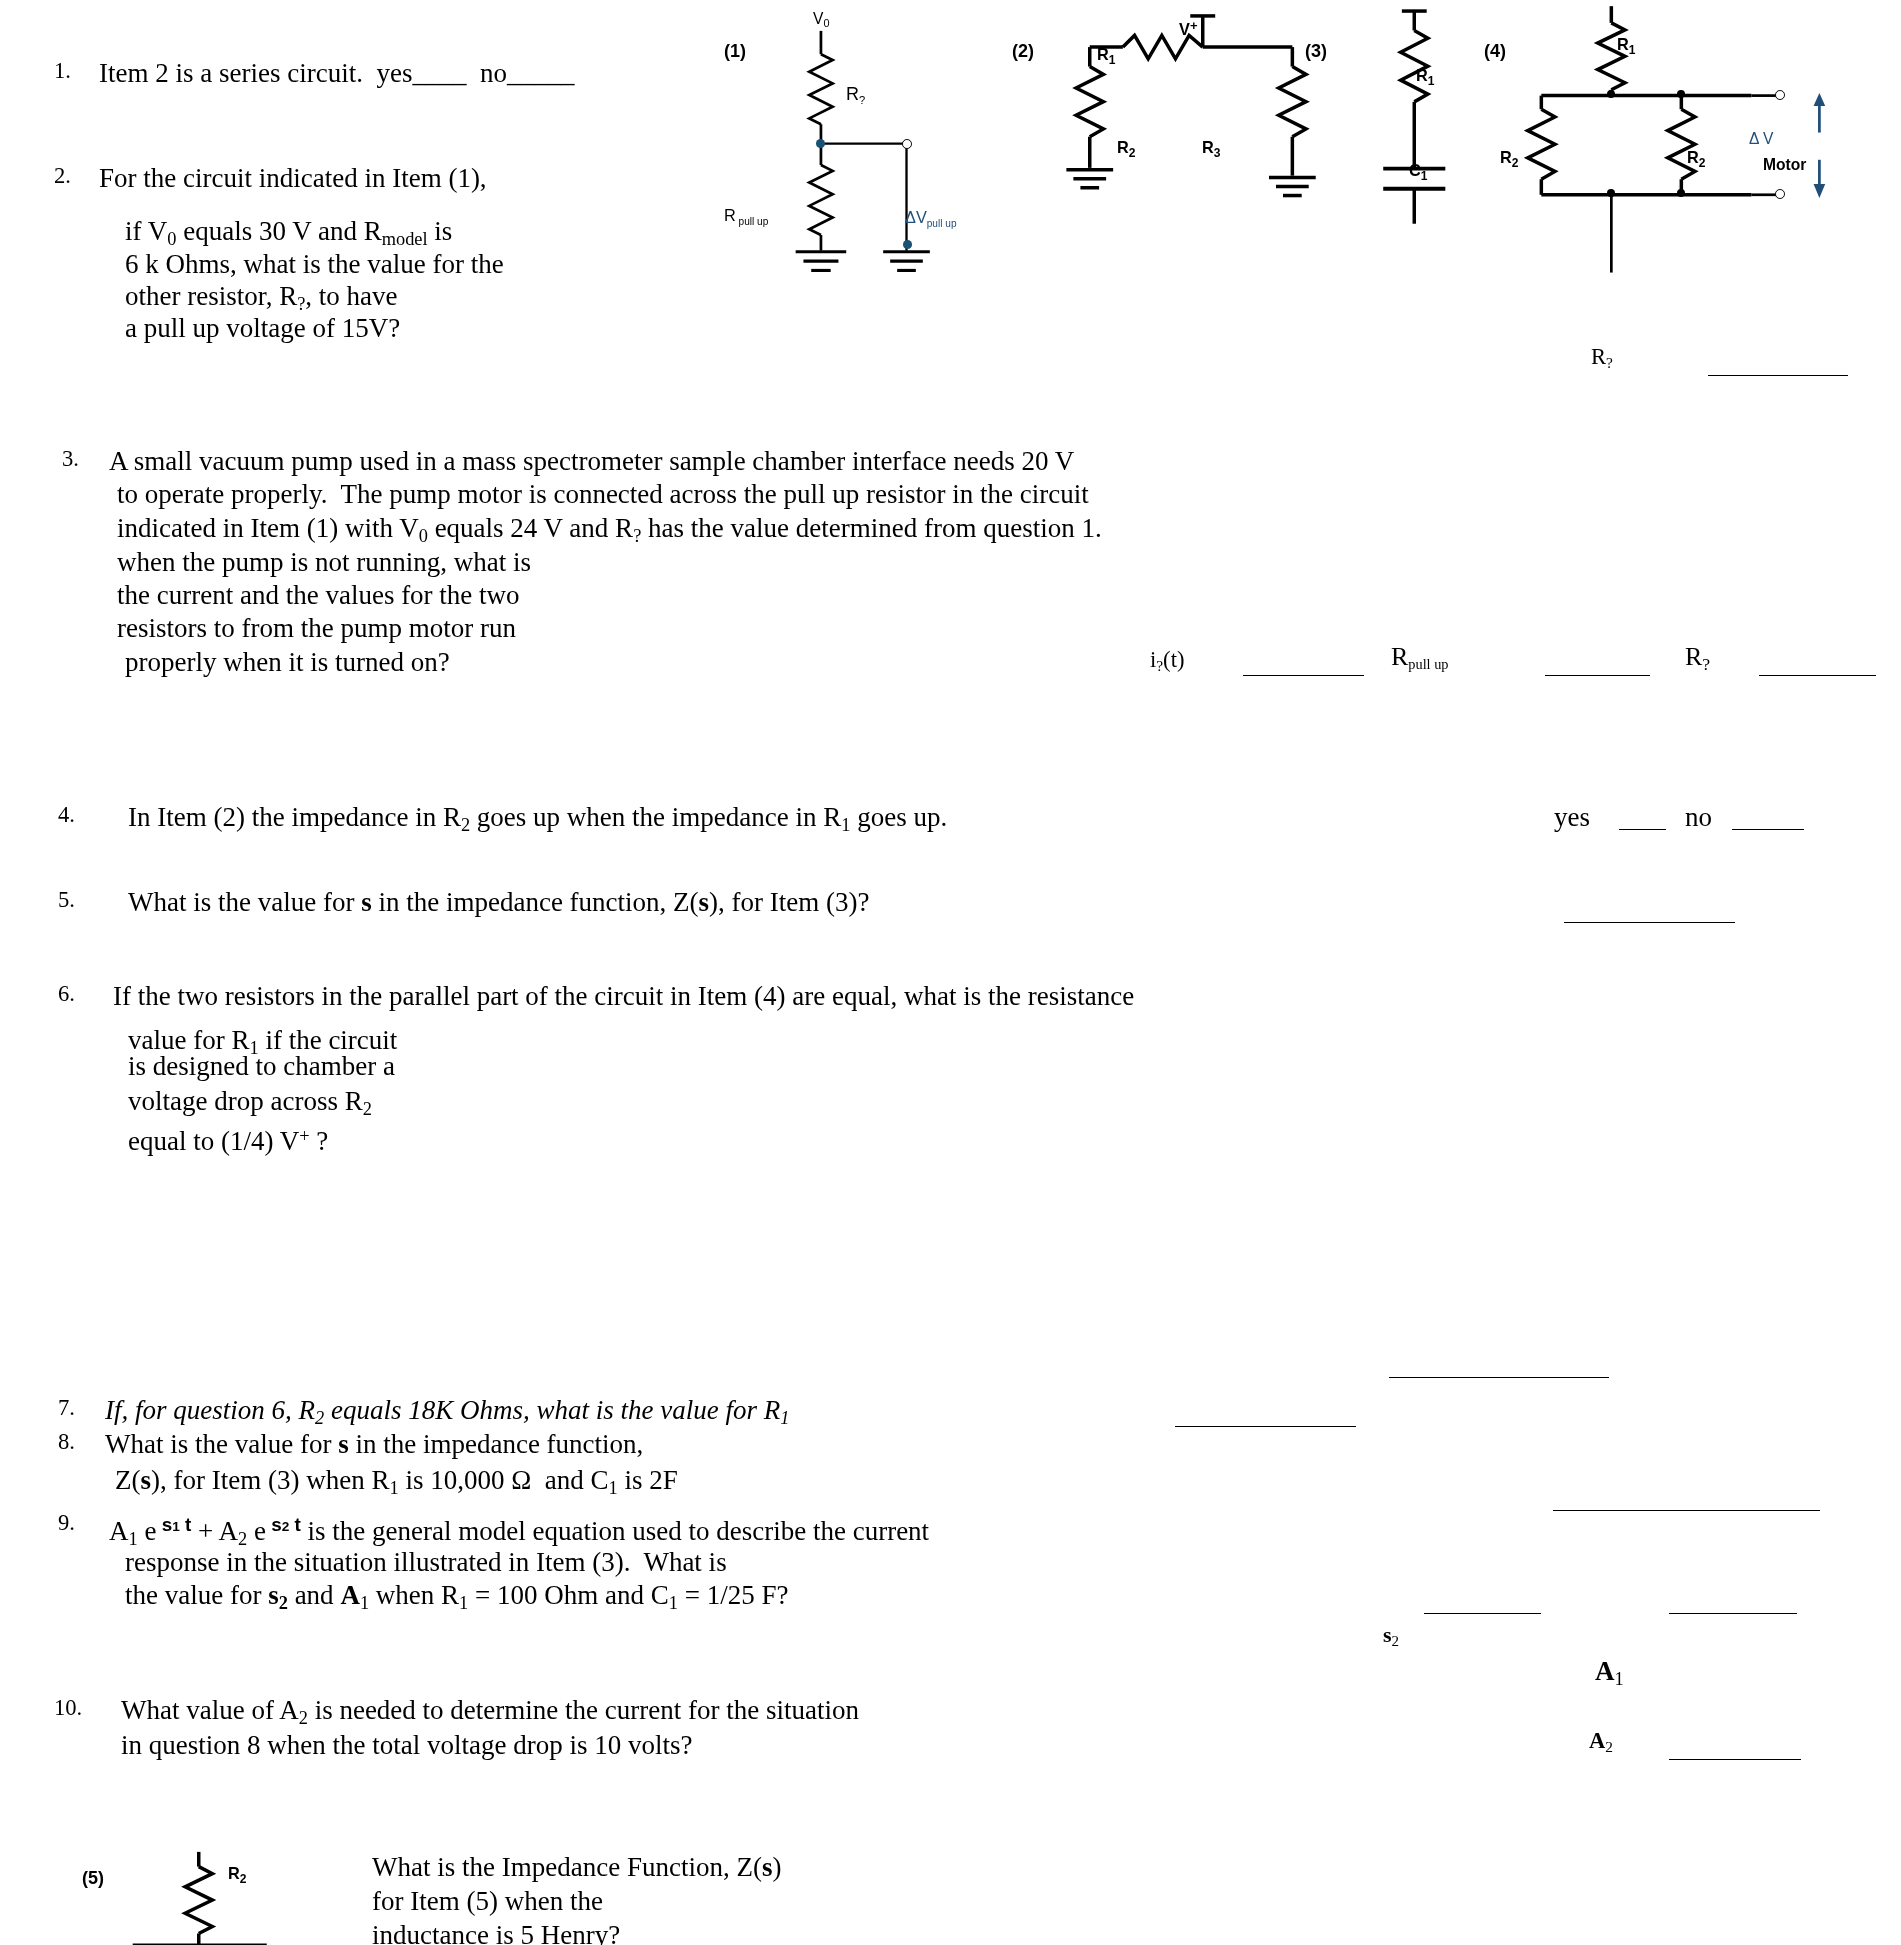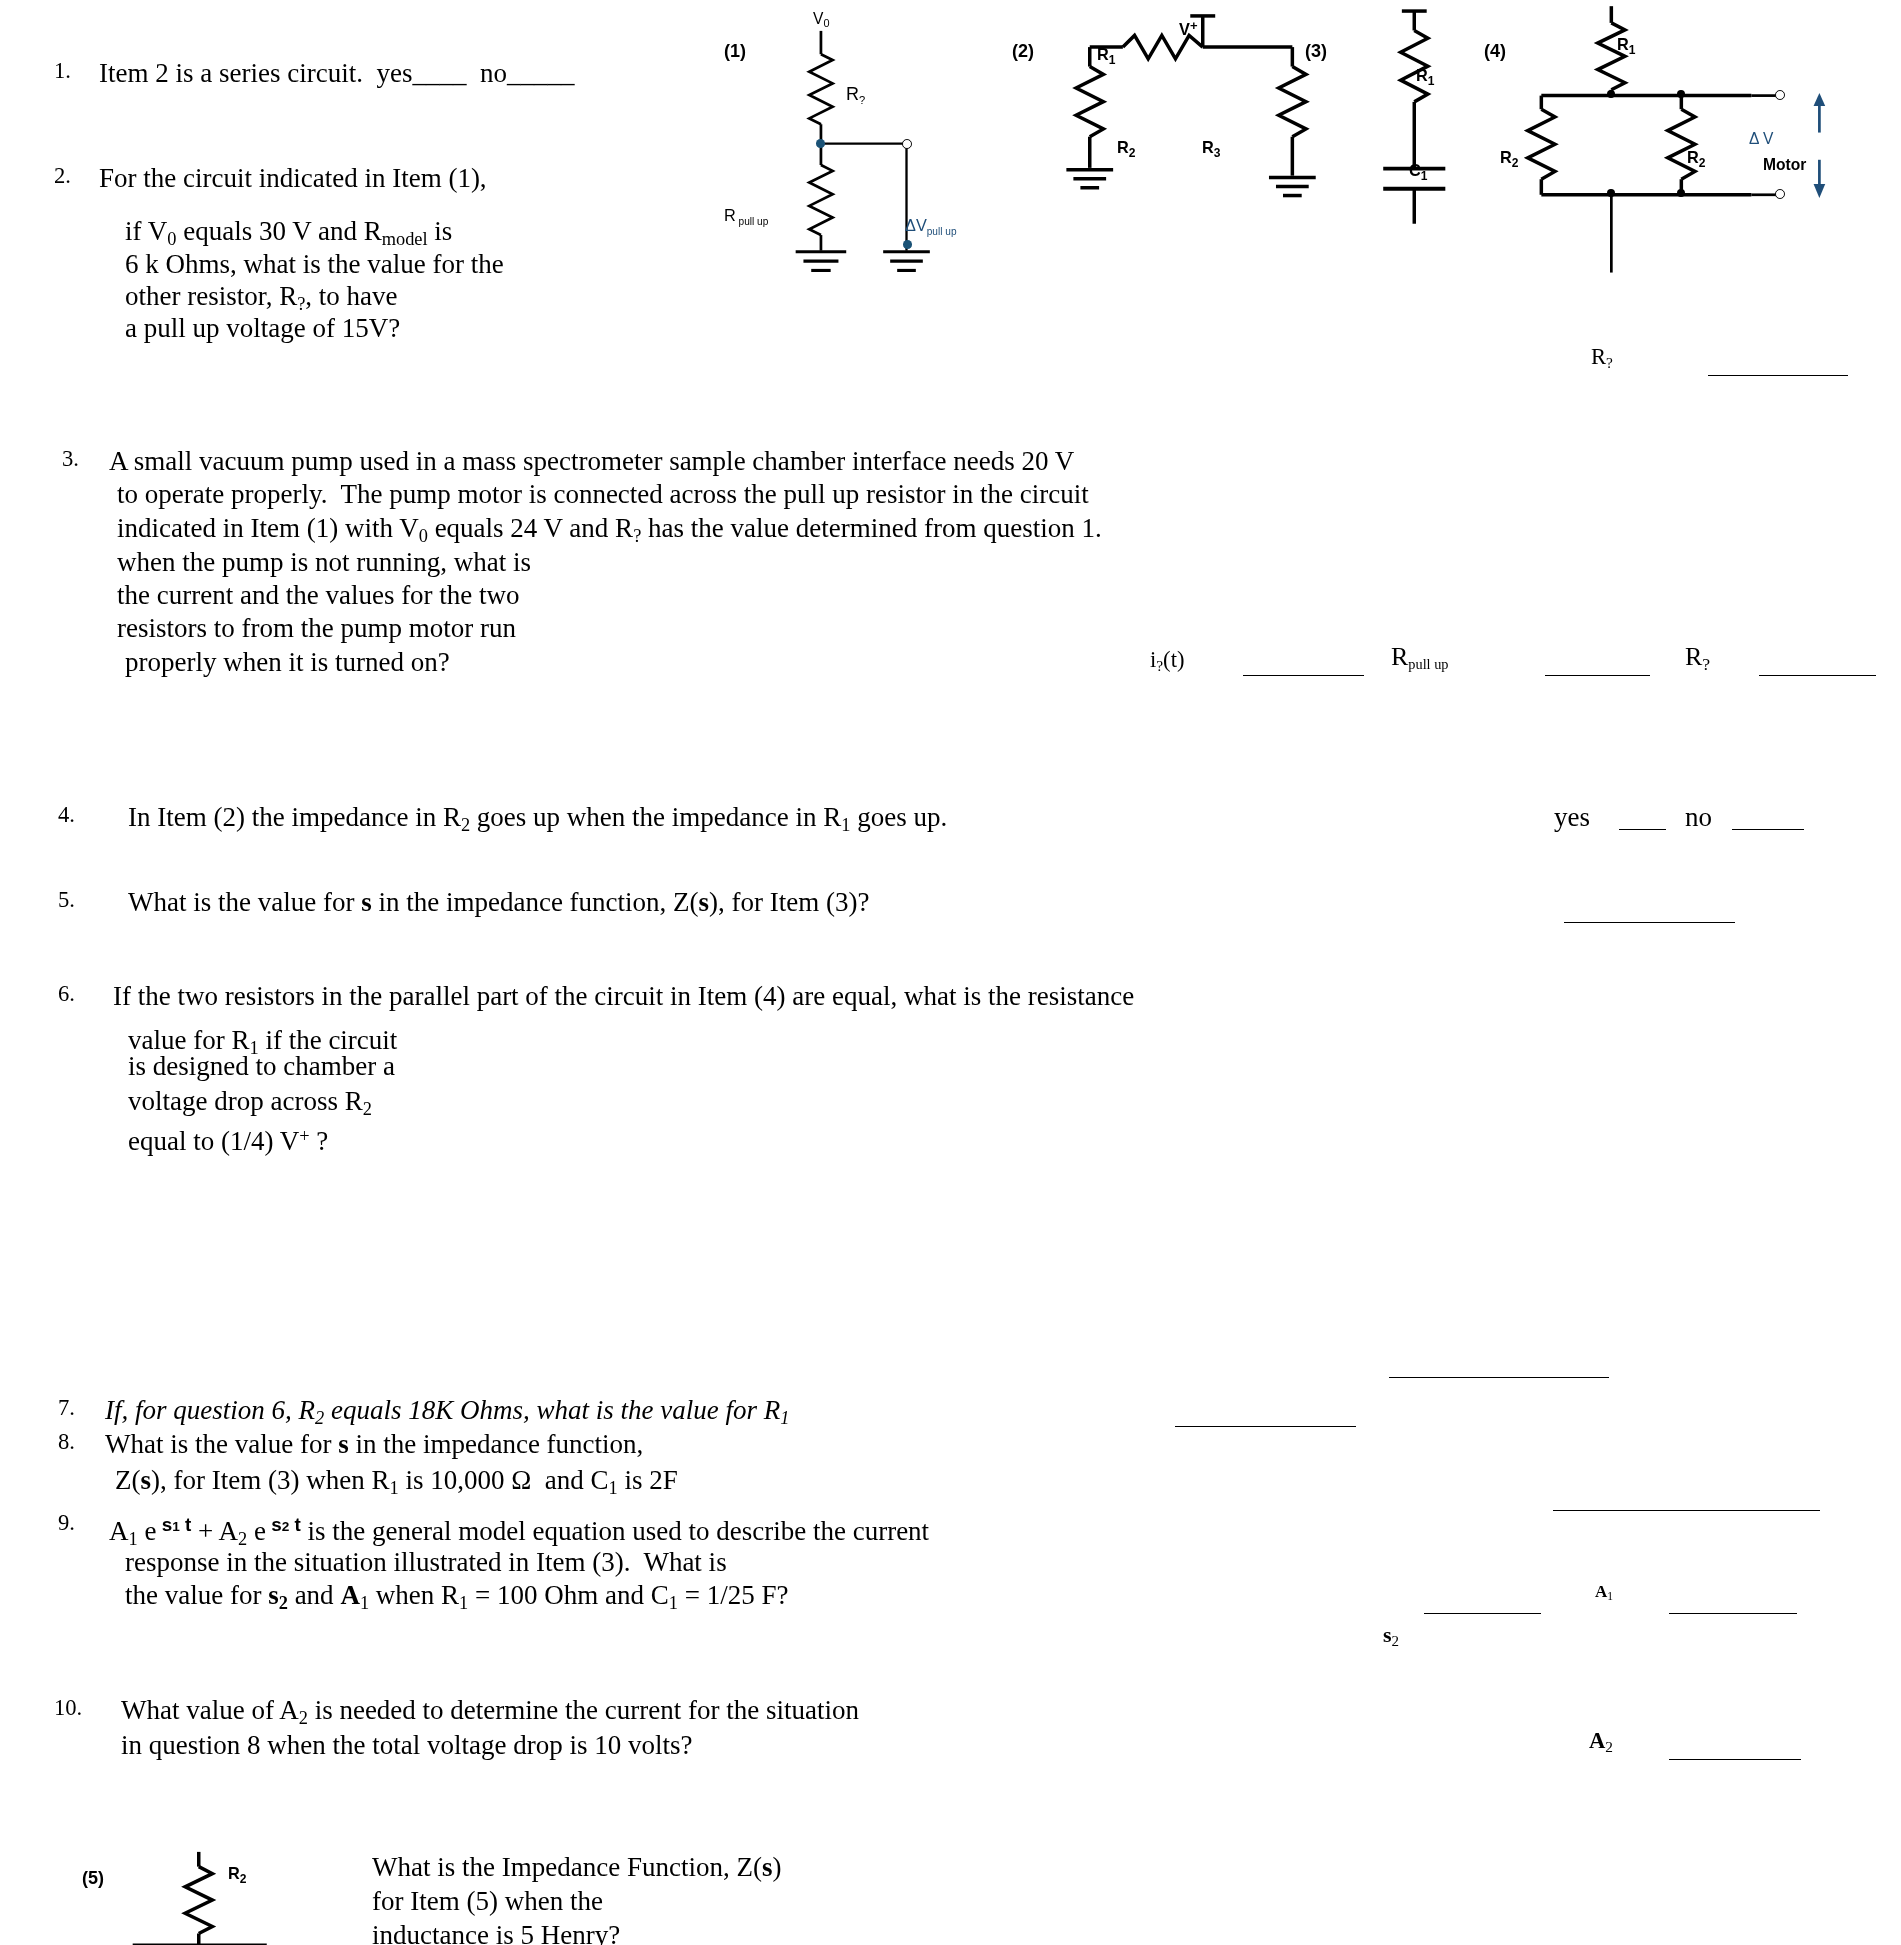--- a/index.html
+++ b/index.html
@@ -95,21 +95,21 @@
   <div class="q txt" style="left:115px; top:1465px;">Z(<span class="bold">s</span>), for Item (3) when R<span class="sub">1</span> is 10,000 Ω  and C<span class="sub">1</span> is 2F</div>
   <div class="rule" style="left:1553px; top:1510px; width:267px;"></div>
 
   <div class="num" style="left:58px; top:1510px;">9.</div>
   <div class="q txt" style="left:109px; top:1510px;">A<span class="sub">1</span> e<span class="sup bold" style="font-family:'Liberation Sans',sans-serif; font-size:0.70em;"> s<span style="font-size:0.72em;">1</span> t</span> + A<span class="sub">2</span> e<span class="sup bold" style="font-family:'Liberation Sans',sans-serif; font-size:0.70em;"> s<span style="font-size:0.72em;">2</span> t</span> is the general model equation used to describe the current</div>
   <div class="q txt" style="left:125px; top:1547px;">response in the situation illustrated in Item (3).  What is</div>
   <div class="q txt" style="left:125px; top:1580px;">the value for <span class="bold">s</span><span class="sub bold">2</span> and <span class="bold">A</span><span class="sub">1</span> when R<span class="sub">1</span> = 100 Ohm and C<span class="sub">1</span> = 1/25 F?</div>
 
   <div class="txt" style="left:1383px; top:1586px; font-size:22px;margin-top:36px;"><span class="bold">s</span><span class="sub">2</span></div>
   <div class="rule" style="left:1424px; top:1613px; width:117px;"></div>
-  <div class="txt" style="left:1595px; top:1582px; font-size:17px;"><span class="bold">A</span><span class="sub">1</span></div>
+  <div class="txt" style="left:1595px; top:1656px; font-size:27px;"><span class="bold">A</span><span class="sub">1</span></div>
   <div class="rule" style="left:1669px; top:1613px; width:128px;"></div>
 
   <div class="num" style="left:54px; top:1695px;">10.</div>
   <div class="q txt" style="left:121px; top:1695px;">What value of A<span class="sub">2</span> is needed to determine the current for the situation</div>
   <div class="q txt" style="left:121px; top:1730px;">in question 8 when the total voltage drop is 10 volts?</div>
   <div class="txt" style="left:1589px; top:1728px; font-size:22.6px;"><span class="bold">A</span><span class="sub">2</span></div>
   <div class="rule" style="left:1669px; top:1759px; width:132px;"></div>
 
   <div class="q txt" style="left:372px; top:1852px;">What is the Impedance Function, Z(<span class="bold">s</span>)</div>
   <div class="q txt" style="left:372px; top:1886px;">for Item (5) when the</div>
@@ -142,21 +142,21 @@
     <line x1="288" y1="602" x2="372" y2="602" stroke="#000" stroke-width="8"></line>
     <line x1="306" y1="626" x2="354" y2="626" stroke="#000" stroke-width="8"></line>
   </svg>
 
   <div class="bnode" style="left:816px; top:139px;"></div>
   <div class="onode" style="left:902px; top:139px;"></div>
   <div class="bnode" style="left:903px; top:240px;"></div>
 
   <div class="lbl-sm" style="left:846px; top:84px; font-size:18px;">R<span style="font-size:0.62em; vertical-align:-0.35em;">?</span></div>
   <div class="lbl-sm" style="left:724px; top:206px; font-size:16.3px;">R<span style="font-size:0.62em; vertical-align:-0.35em;"> pull up</span></div>
-  <div class="lbl-sm" style="left:905px; top:216px; font-size:16.3px; color:#1f4e79;">ΔV<span style="font-size:0.62em; vertical-align:-0.35em;">pull up</span></div>
+  <div class="lbl-sm" style="left:905px; top:208px; font-size:16.3px; color:#1f4e79;">ΔV<span style="font-size:0.62em; vertical-align:-0.35em;">pull up</span></div>
 
   <div class="tag" style="left:1012px; top:41px;">(2)</div>
 
   <svg style="left:1043px; top:11.7px;" width="300" height="265" viewBox="0 0 770 680">
 
     <line x1="410" y1="8" x2="410" y2="90" stroke="#000" stroke-width="9"></line>
     <line x1="378" y1="10" x2="442" y2="10" stroke="#000" stroke-width="9"></line>
 
     <polyline points="410,90 375,60 340,120 305,60 270,120 235,60 205,90" fill="none" stroke="#000" stroke-width="9"></polyline>
     <line x1="205" y1="90" x2="120" y2="90" stroke="#000" stroke-width="9"></line>

